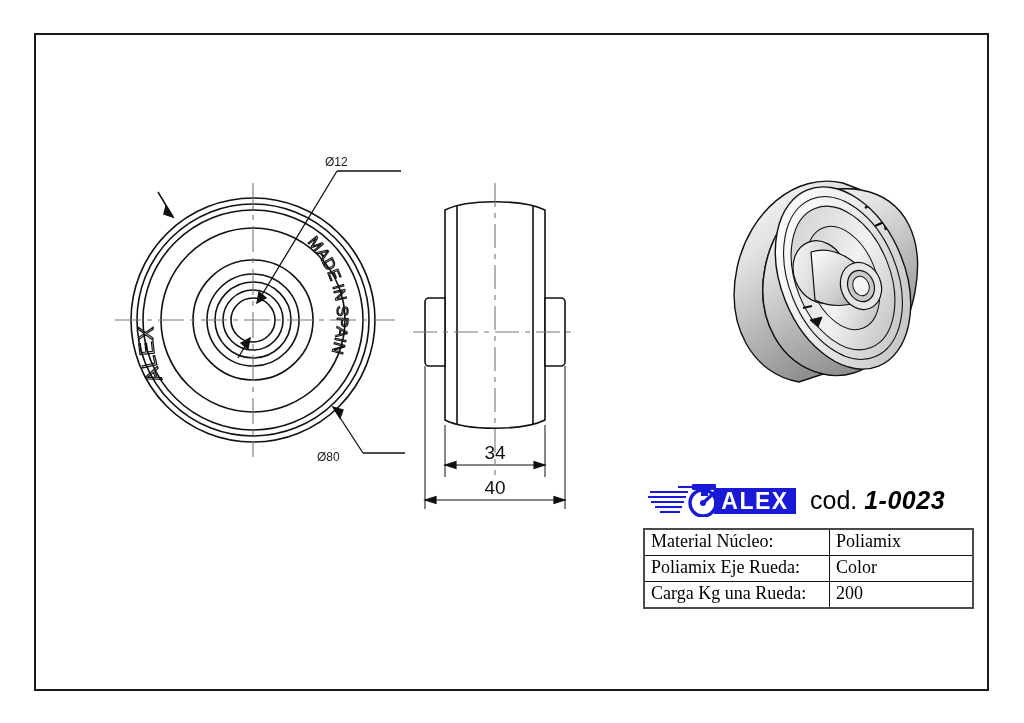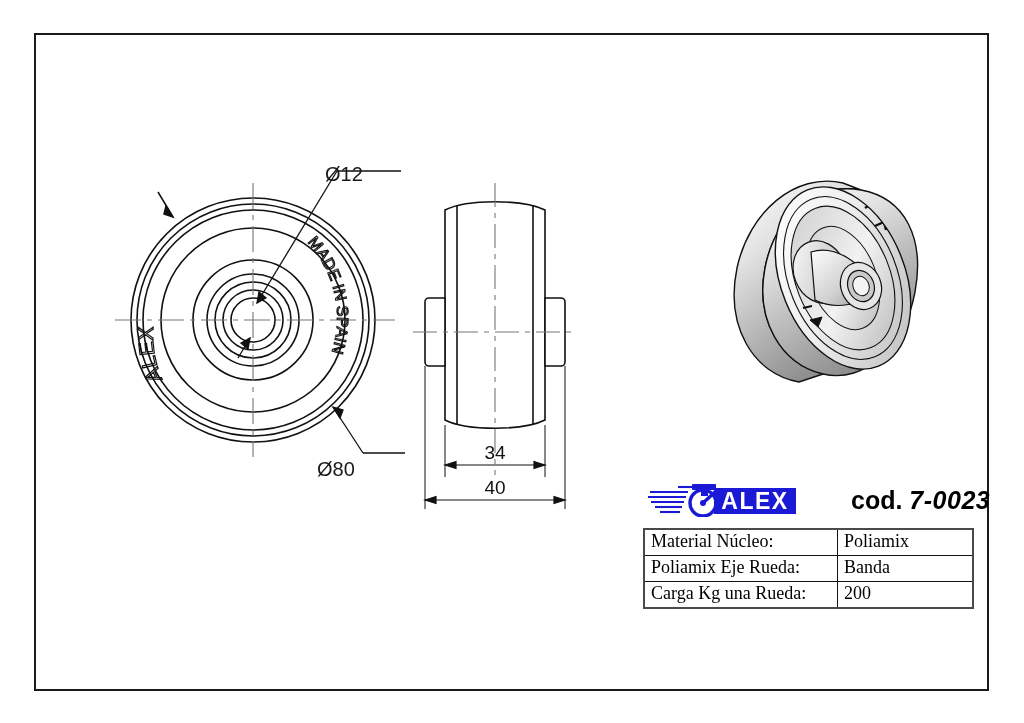--- a/index.html
+++ b/index.html
@@ -29,24 +29,23 @@
   
   .view { position: absolute; }
   #front-view  { left: 105px; top: 135px; }
   #side-view   { left: 405px; top: 175px; }
   #iso-view    { left: 715px; top: 160px; }
 
   
   .dim-label {
     position: absolute;
     font-family: "Liberation Sans", sans-serif;
-    font-size: 20px;
+    font-size: 12px;
     color: #1a1a1a;
     white-space: nowrap;
-    margin-top: 8px;
   }
   #label-d12 { left: 325px; top: 155px; }
   #label-d80 { left: 317px; top: 450px; }
 
   
   #norm-text {
     position: absolute;
     left: 648px;
     top: 441px;
     font-family: "Liberation Serif", serif;
@@ -63,37 +62,37 @@
     align-items: center;
     gap: 14px;
   }
   #logo { display: block; }
   #code-text {
     font-family: "Liberation Sans", sans-serif;
     font-size: 25px;
     color: #000;
     white-space: nowrap;
   }
-  #code-text .code-prefix { font-weight: bold; margin-left: 41px; }
+  #code-text .code-prefix { font-weight: normal; }
   #code-text .code-value  { font-weight: bold; font-style: italic; letter-spacing: .5px; }
 
   
   #spec-table {
     position: absolute;
     left: 643px;
     top: 528px;
     width: 331px;
     border-collapse: collapse;
     border: 2px solid #4a4a4a;
     background: #fff;
     table-layout: fixed;
   }
   #spec-table td {
     border: 1px solid #111;
-    padding: 1px 14px 3px 6px;
+    padding: 1px 6px 3px 6px;
     font-family: "Liberation Serif", serif;
     font-size: 18px;
     color: #000;
     height: 21px;
     line-height: 21px;
     overflow: hidden;
     white-space: nowrap;
   }
   #spec-table td.k { width: 172px; }
   #spec-table tr.alt td { background: #cccccc; font-style: italic; }
@@ -268,33 +267,33 @@
       </g>
       <circle cx="55" cy="20" r="13" fill="none" stroke="#1a1ad6" stroke-width="3.4"></circle>
       <path d="M55,20 L67,9" stroke="#1a1ad6" stroke-width="3.4" fill="none"></path>
       <circle cx="55" cy="20" r="3" fill="#1a1ad6"></circle>
 
       <rect x="66" y="5" width="82" height="26" fill="#1a1ad6"></rect>
       <text x="107" y="26" text-anchor="middle" font-family="Liberation Sans, sans-serif" font-size="23" font-weight="bold" fill="#ffffff" letter-spacing="1.5">ALEX</text>
     </svg>
     <div id="code-text">
       <span class="code-prefix">cod.</span>
-      <span class="code-value">7-0023</span>
+      <span class="code-value">1-0023</span>
     </div>
   </div>
 
   <table id="spec-table">
     <tbody>
       <tr>
         <td class="k">Material Núcleo:</td>
         <td class="v">Poliamix</td>
       </tr>
       <tr>
         <td class="k">Poliamix Eje Rueda:</td>
-        <td class="v">Banda</td>
+        <td class="v">Color</td>
       </tr>
       <tr>
         <td class="k">Carga Kg una Rueda:</td>
         <td class="v">200</td>
       </tr>
     </tbody>
   </table>
 
 </div>
 

